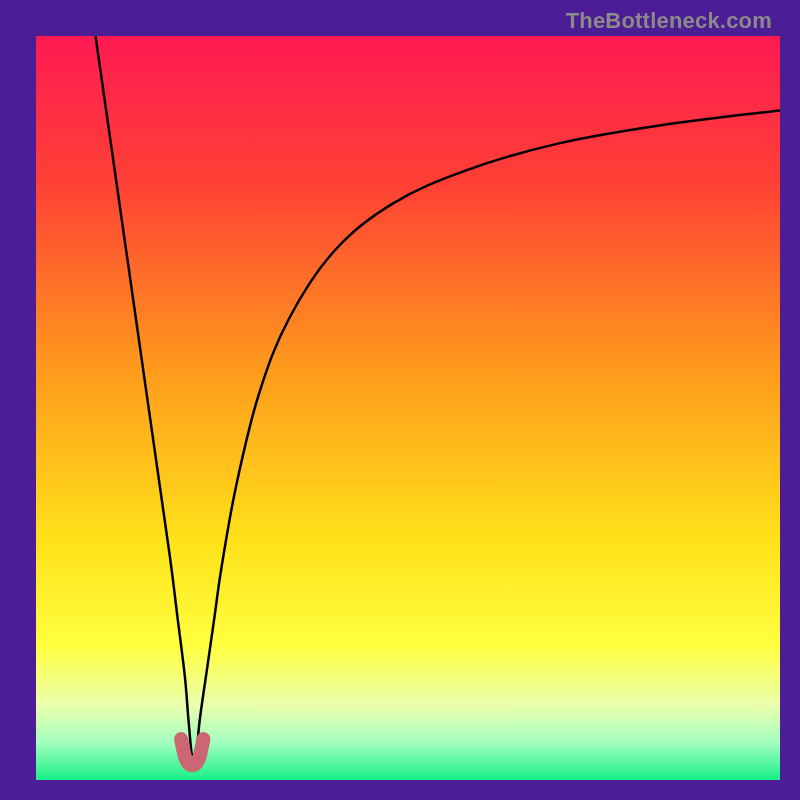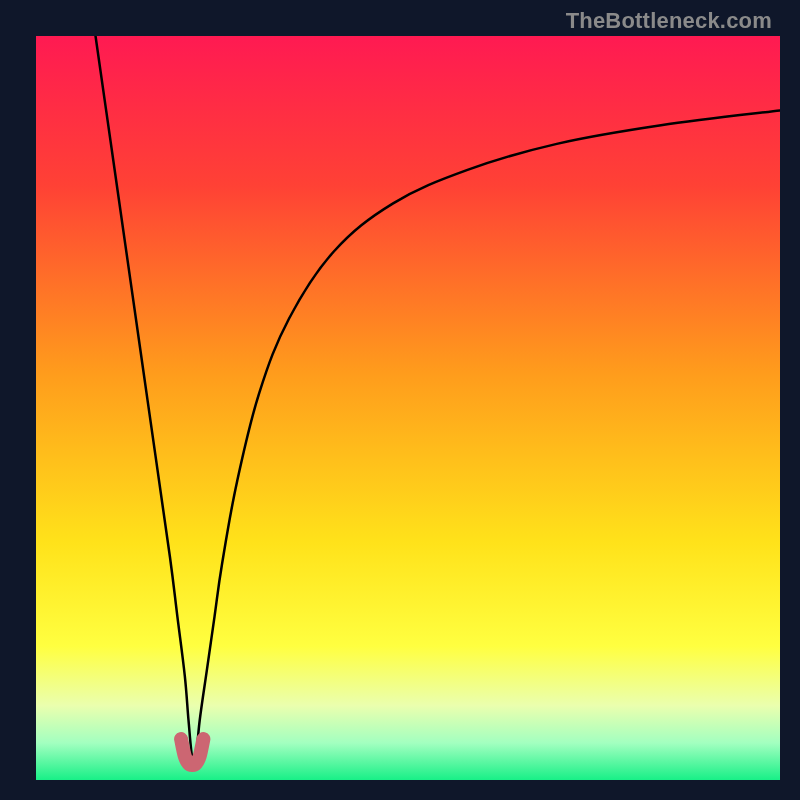--- a/index.html
+++ b/index.html
@@ -9,21 +9,21 @@
     height: 800px;
     background: #000;
     overflow: hidden;
   }
   .frame {
     position: absolute;
     left: 0;
     top: 0;
     width: 800px;
     height: 800px;
-    background: #0f172a;
+    background: #4c1d95;
   }
   .plot-area {
     position: absolute;
     left: 36px;
     top: 36px;
     width: 744px;
     height: 744px;
     overflow: hidden;
   }
   .gradient {

